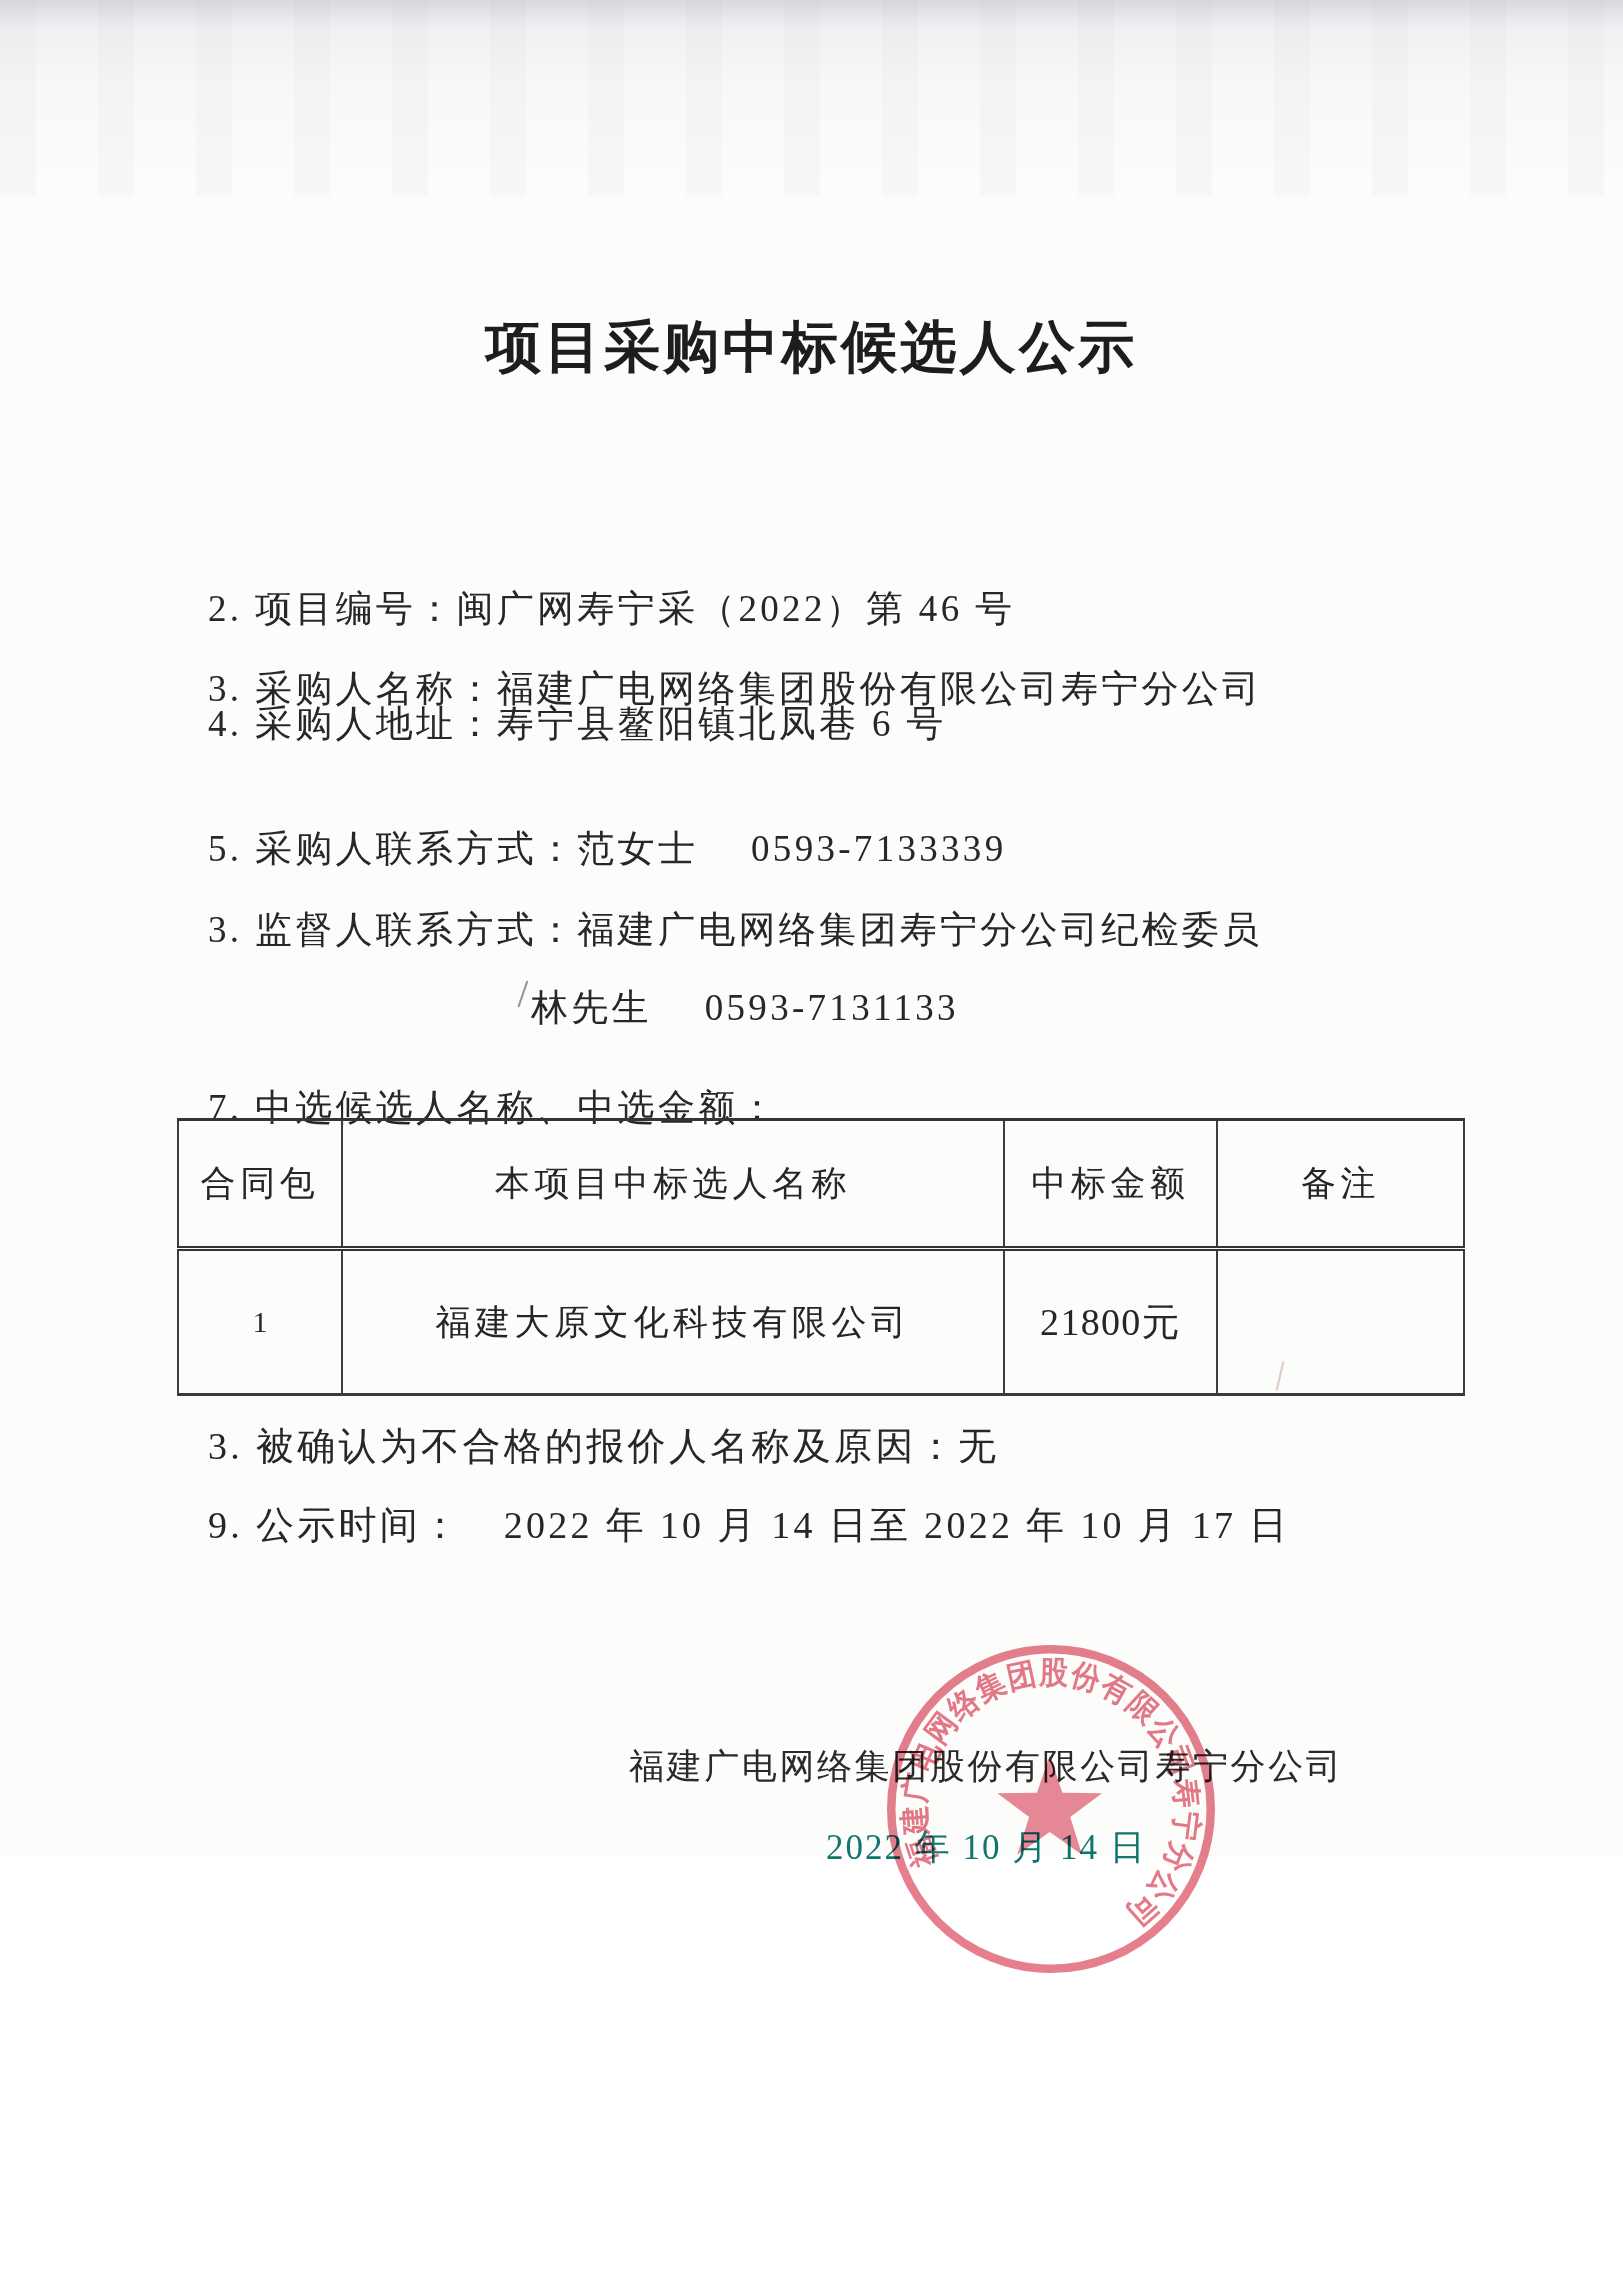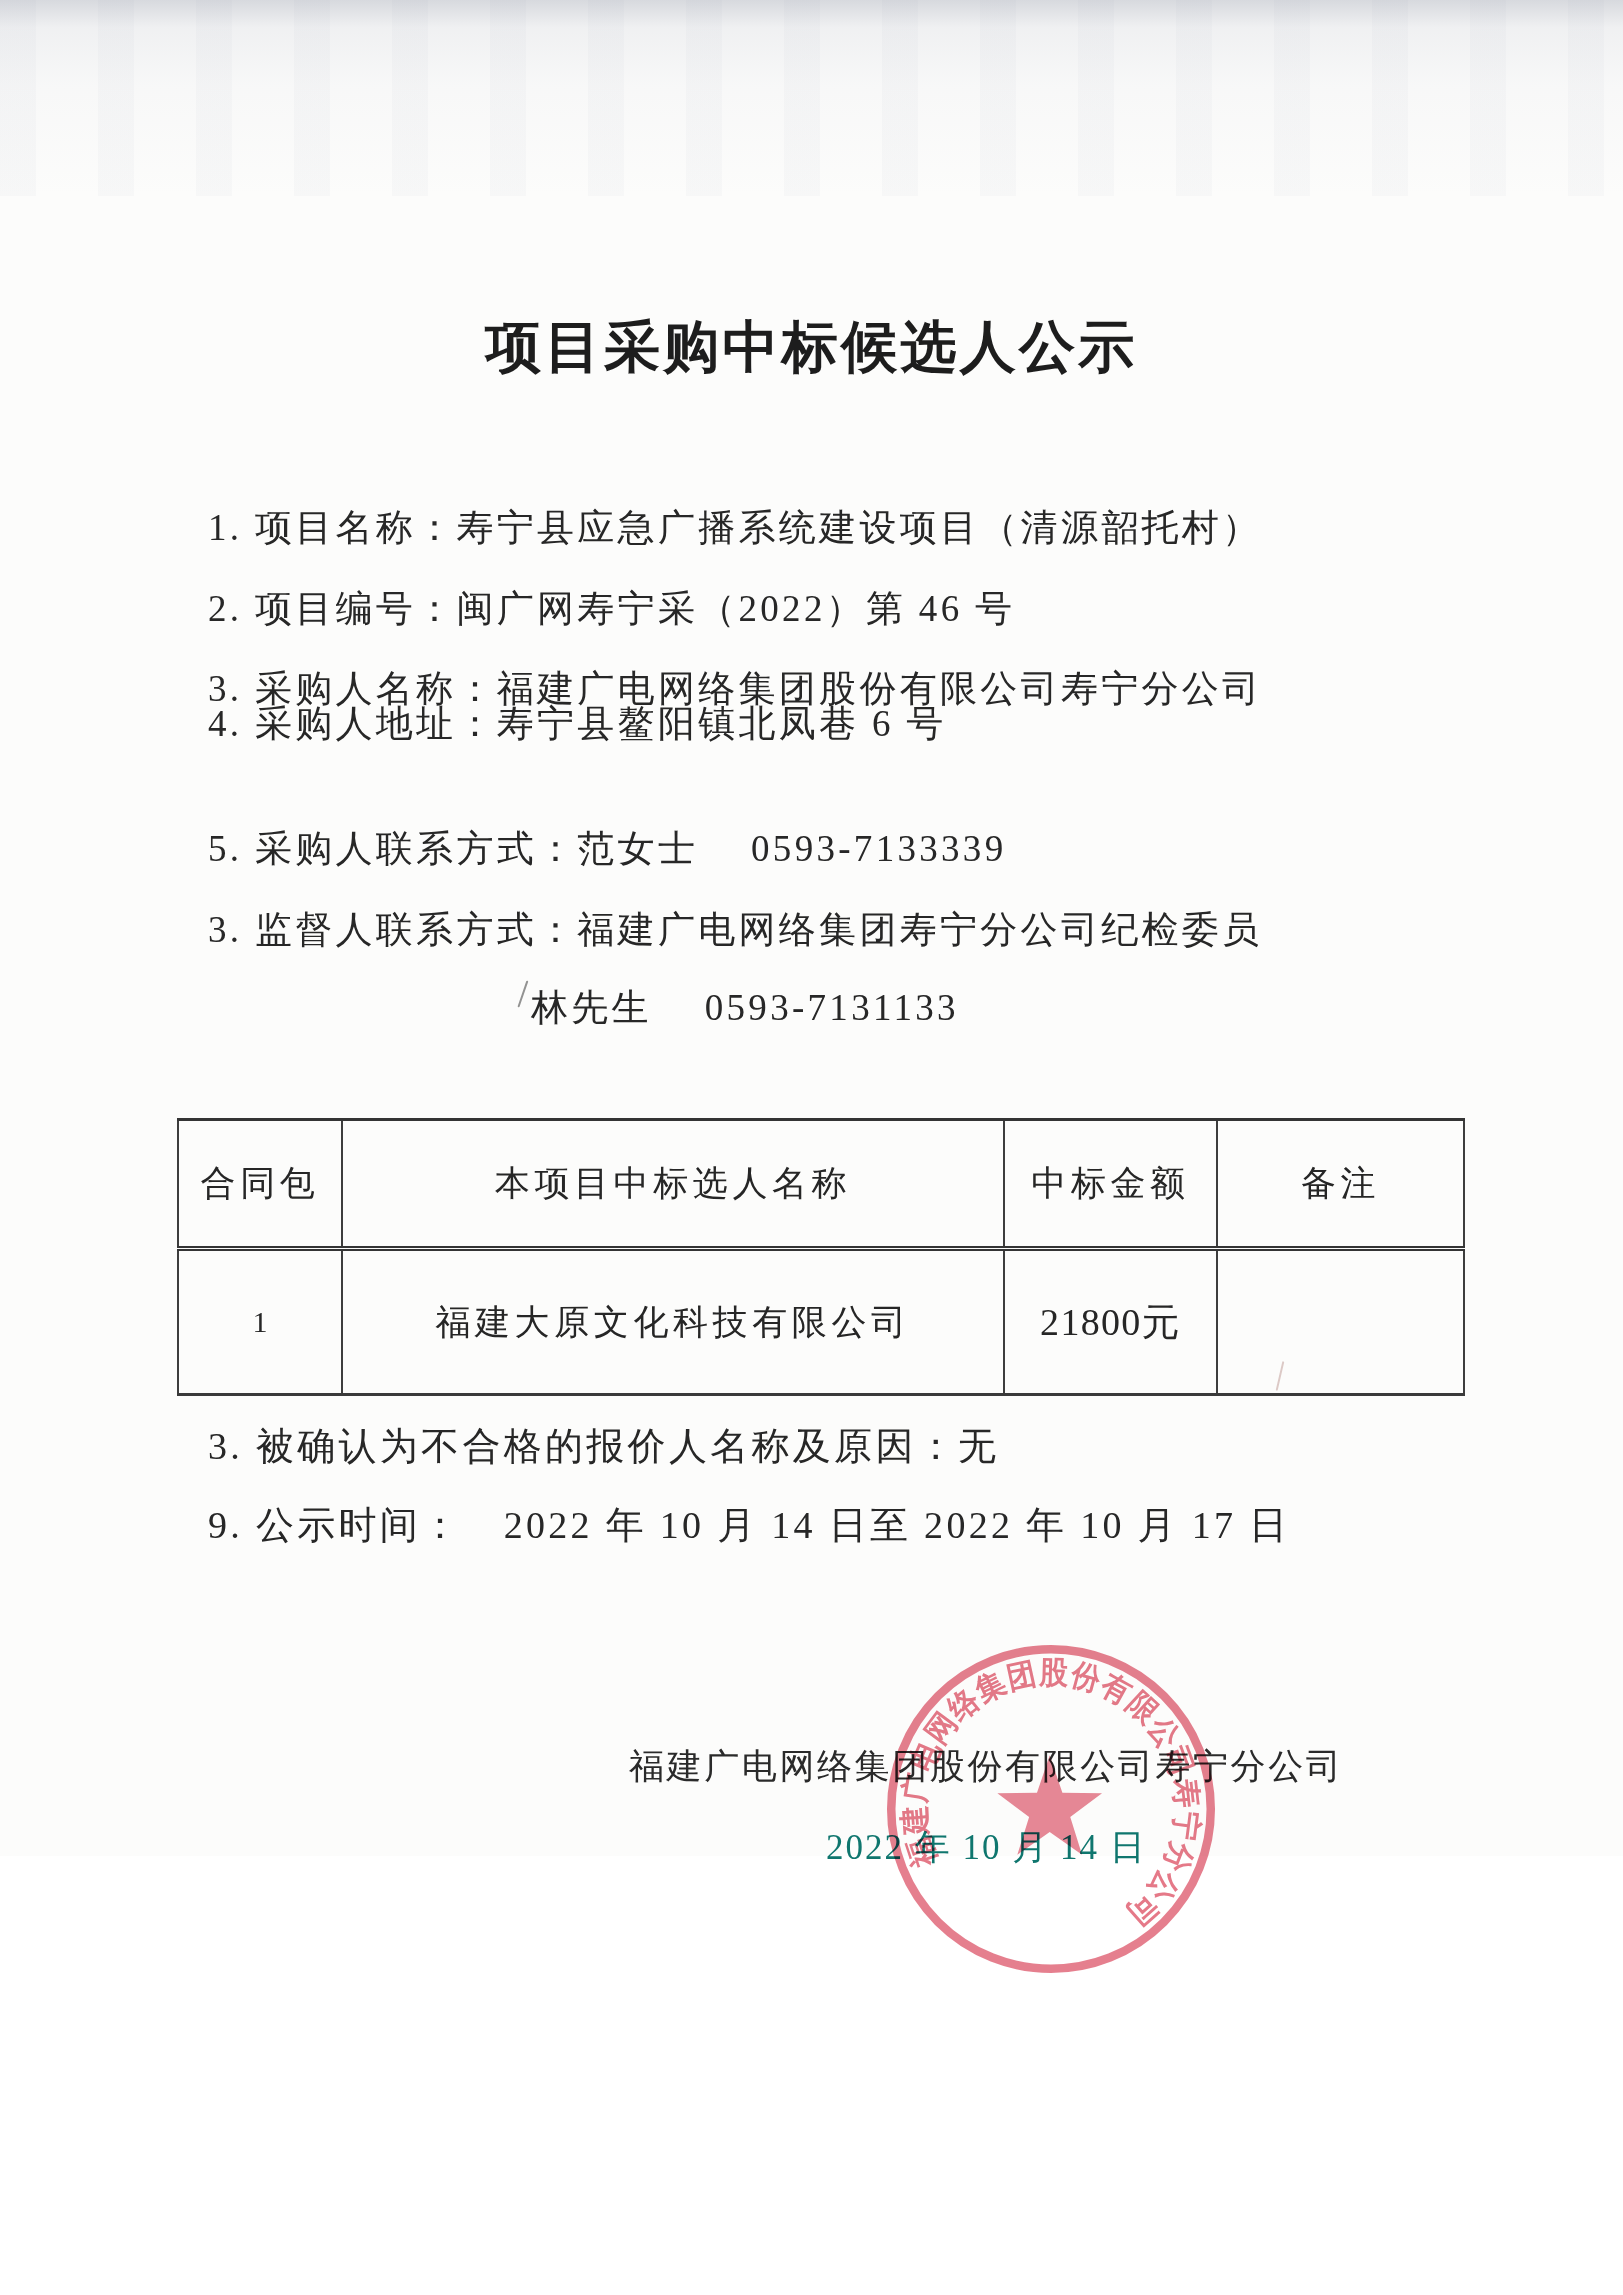--- a/index.html
+++ b/index.html
@@ -107,28 +107,28 @@
 </style>
 </head>
 <body>
 
 <div class="page">
 
   <div class="scan-shadow"></div>
 
   <div class="doc-title">项目采购中标候选人公示</div>
 
-  <div class="line" style="top:502px">1. 项目名称：寿宁县应急广播系统建设项目（清源韶托村）</div>
   <div class="line" style="top:583px">2. 项目编号：闽广网寿宁采（2022）第 46 号</div>
   <div class="line" style="top:663px">3. 采购人名称：福建广电网络集团股份有限公司寿宁分公司</div>
   <div class="line" style="top:698px">4. 采购人地址：寿宁县鳌阳镇北凤巷 6 号</div>
   <div class="line" style="top:823px">5. 采购人联系方式：范女士　 0593-7133339</div>
   <div class="line" style="top:904px">3. 监督人联系方式：福建广电网络集团寿宁分公司纪检委员</div>
   <div class="mark-tick"></div>
   <div class="line cont" style="top:982px">林先生　 0593-7131133</div>
+  <div class="line" style="top:1082px">7. 中选候选人名称、中选金额：</div>
 
   <table class="tbl">
     <colgroup>
       <col style="width:164px">
         <col style="width:662px">
         <col style="width:213px">
         <col style="width:247px">
     </colgroup>
     <thead>
       <tr>

